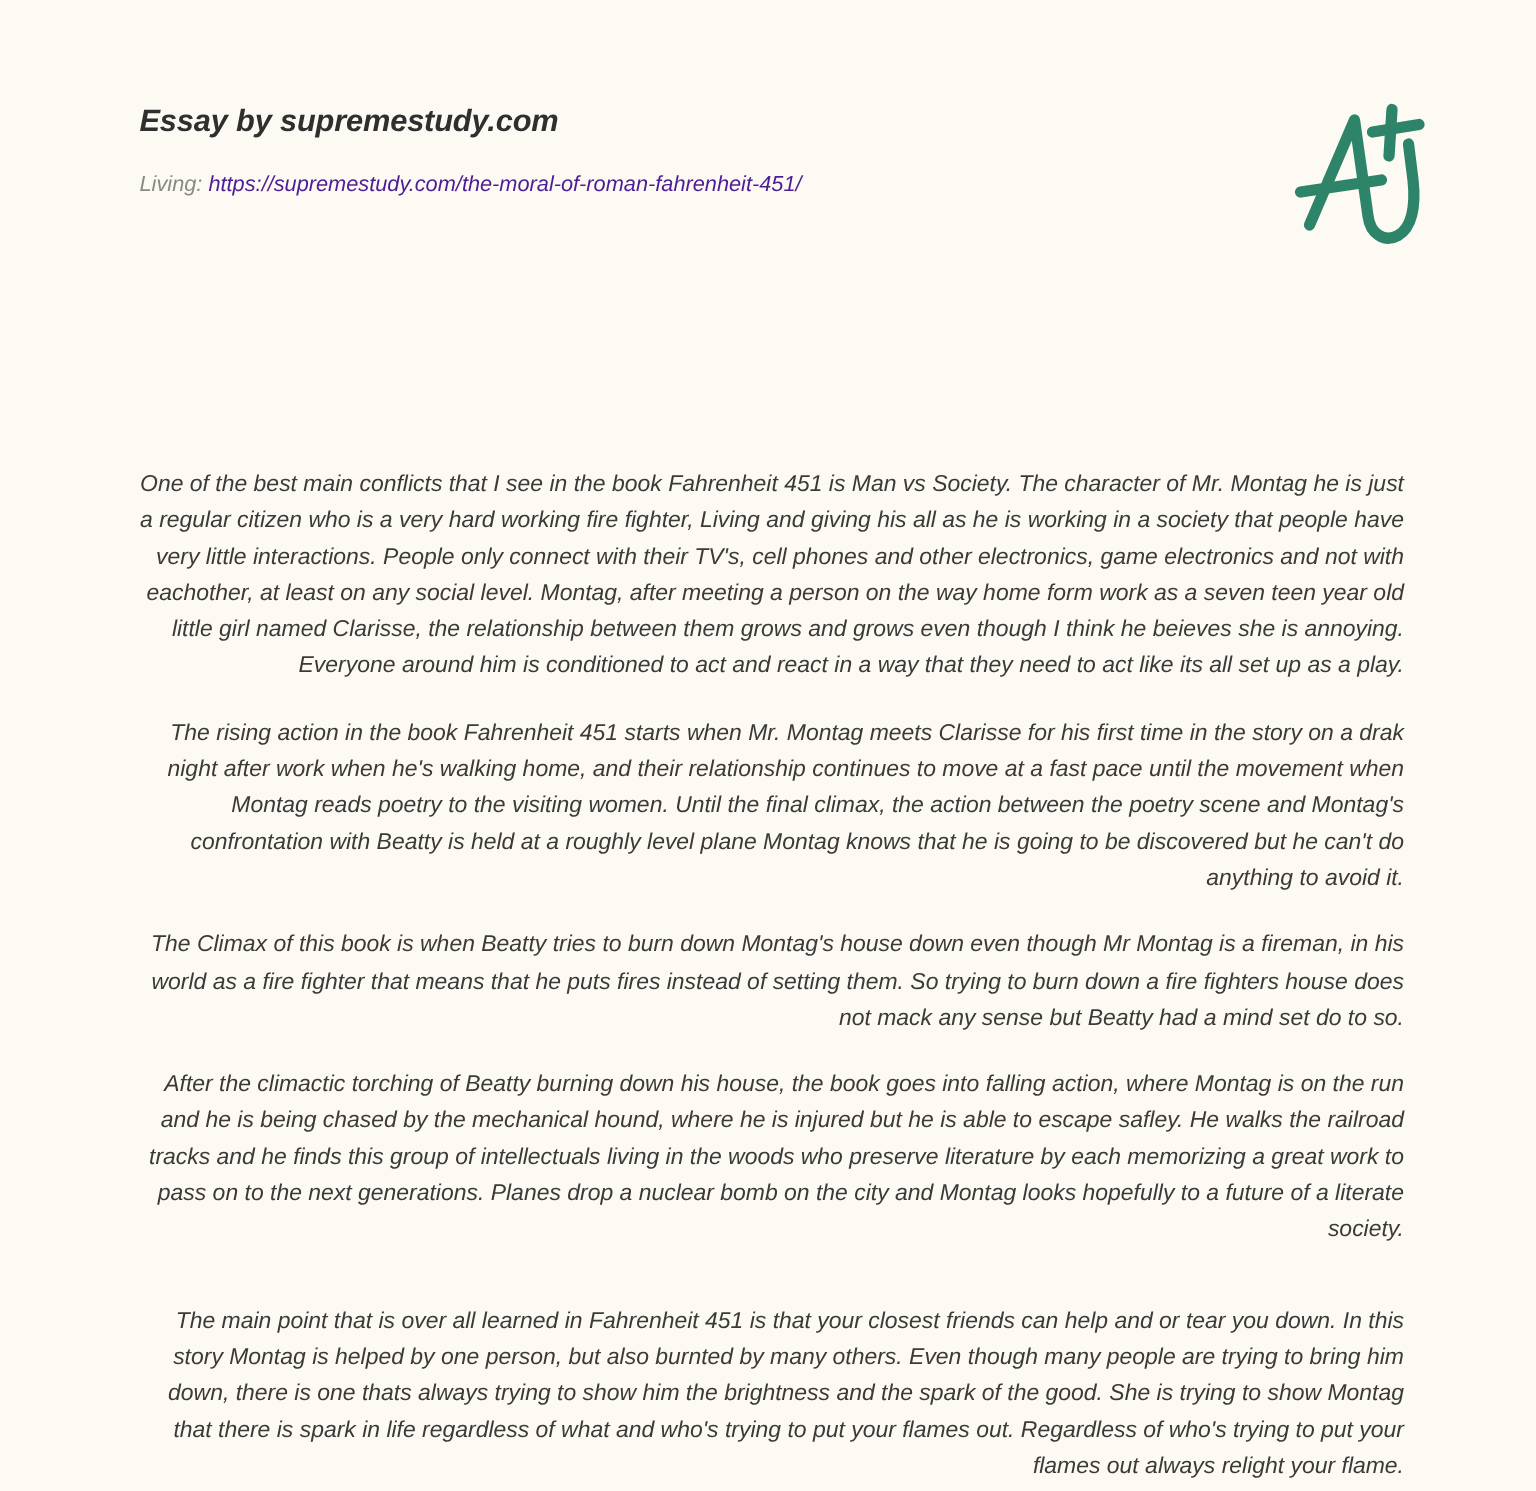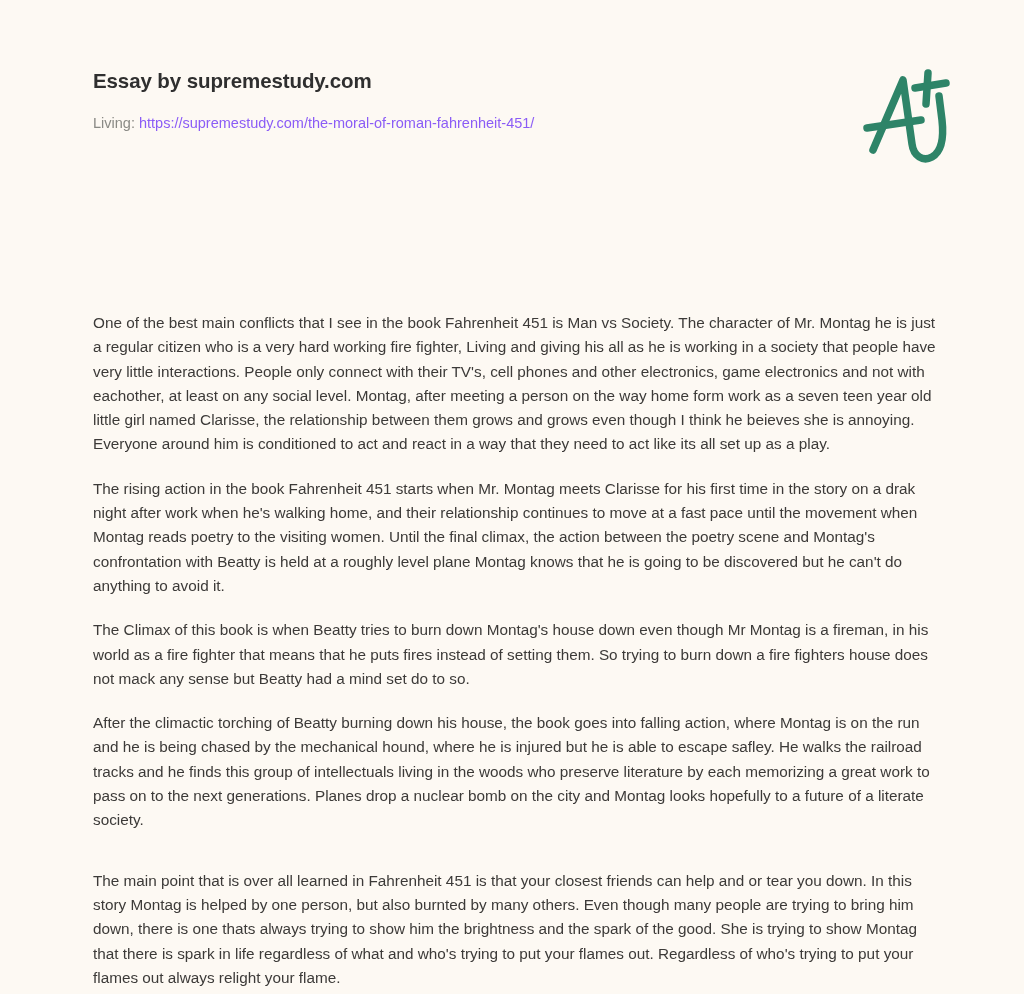--- a/index.html
+++ b/index.html
@@ -12,20 +12,21 @@
     background: #fdf9f3;
     font-family: "Liberation Sans", sans-serif;
     color: #3a3a3a;
     overflow: hidden;
   }
   .page {
     position: relative;
     width: 1024px;
     height: 994px;
     box-sizing: border-box;
+    font-style: italic;
   }
 
   
   .header {
     position: absolute;
     left: 93px;
     top: 68px;
     right: 80px;
     height: 120px;
   }
@@ -41,21 +42,21 @@
     margin-top: 19px;
     font-size: 14.5px;
     line-height: 20px;
     color: #8a8a85;
     white-space: nowrap;
   }
   .source-label {
     color: #8a8a85;
   }
   .source-url {
-    color: #8b5cf6;
+    color: #4c1d95;
     text-decoration: none;
   }
 
   
   .logo {
     position: absolute;
     right: 55px;
     top: 58px;
     width: 120px;
     height: 120px;
@@ -85,21 +86,21 @@
     position: absolute;
     left: 93px;
     top: 311px;
     width: 843px;
   }
   .article p {
     margin: 0 0 20px 0;
     font-size: 15.3px;
     line-height: 24.3px;
     color: #3c3a38;
-    text-align: left;
+    text-align: right;
   }
   .article p:last-child {
     margin-bottom: 0;
     margin-top: 36px;
   }
 </style>
 </head>
 <body>
 
 <div class="page">

